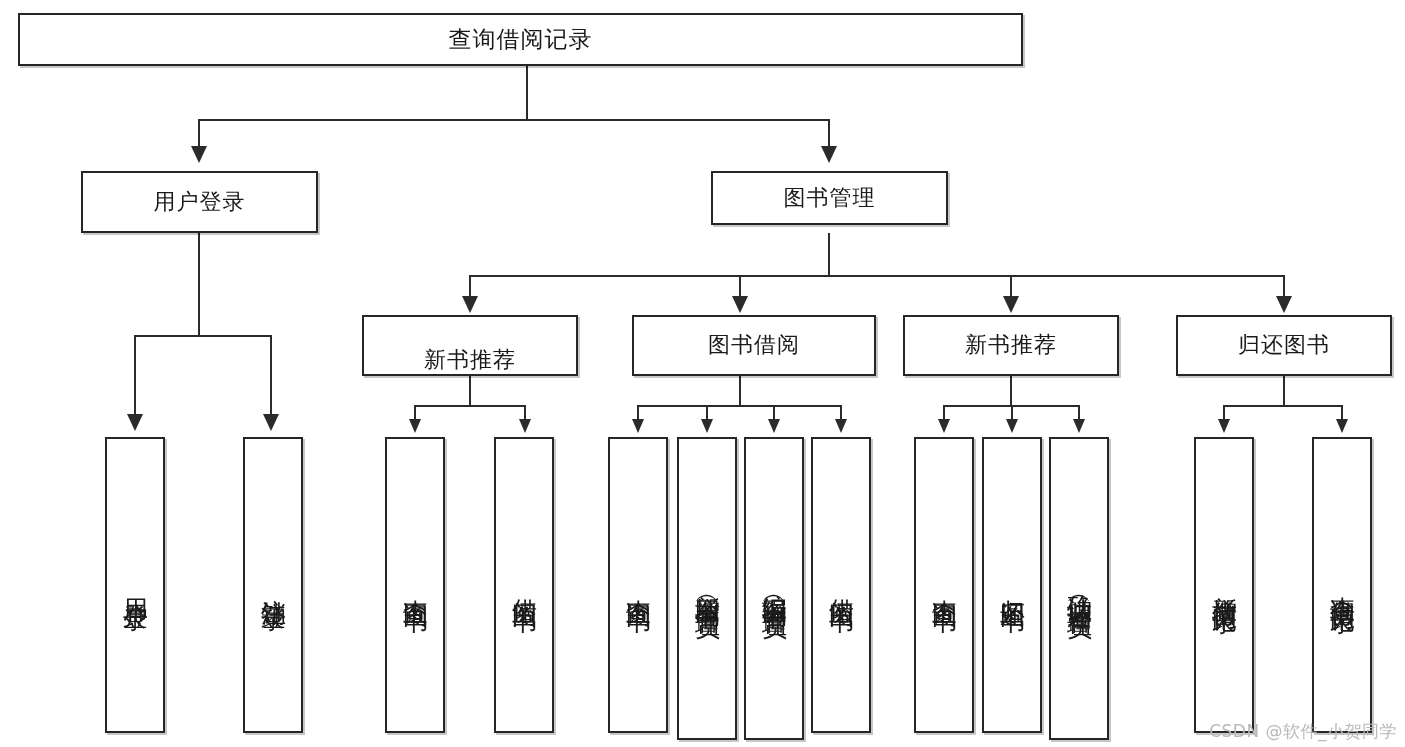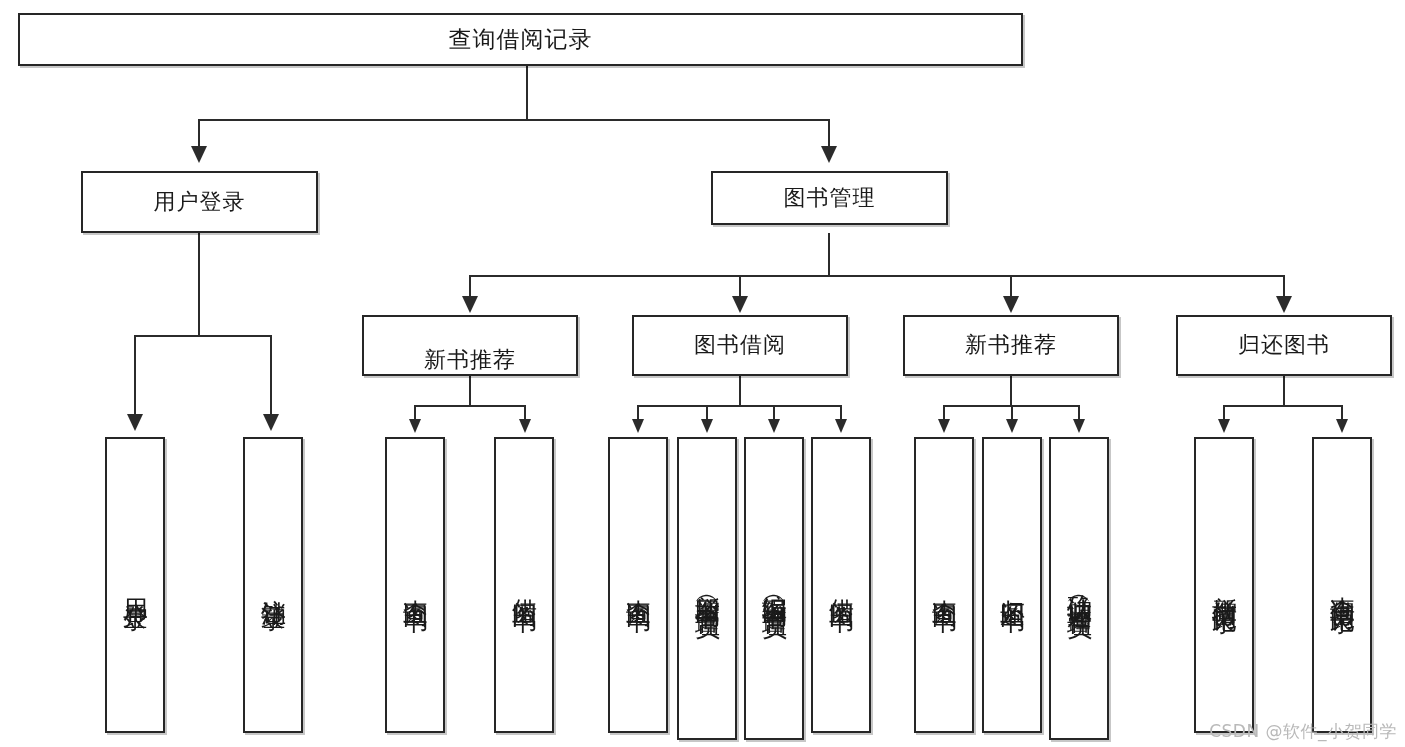--- a/index.html
+++ b/index.html
@@ -134,21 +134,21 @@
   <div class="ln v" style="left:1010px; top:275px; width:2px; height:23px;"></div>
   <div class="ln v" style="left:1283px; top:275px; width:2px; height:23px;"></div>
   <div class="arrow" style="left:462px; top:296px;"></div>
   <div class="arrow" style="left:732px; top:296px;"></div>
   <div class="arrow" style="left:1003px; top:296px;"></div>
   <div class="arrow" style="left:1276px; top:296px;"></div>
 
   <div class="node horiz" style="left:362px; top:315px; width:216px; height:61px;align-items:flex-end;">
     <span class="label">新书推荐</span>
   </div>
-  <div class="node horiz" style="left:632px; top:315px; width:216px; height:61px;">
+  <div class="node horiz" style="left:632px; top:315px; width:244px; height:61px;">
     <span class="label">图书借阅</span>
   </div>
   <div class="node horiz" style="left:903px; top:315px; width:216px; height:61px;">
     <span class="label">新书推荐</span>
   </div>
   <div class="node horiz" style="left:1176px; top:315px; width:216px; height:61px;">
     <span class="label">归还图书</span>
   </div>
 
   <div class="ln v" style="left:469px; top:376px; width:2px; height:30px;"></div>

